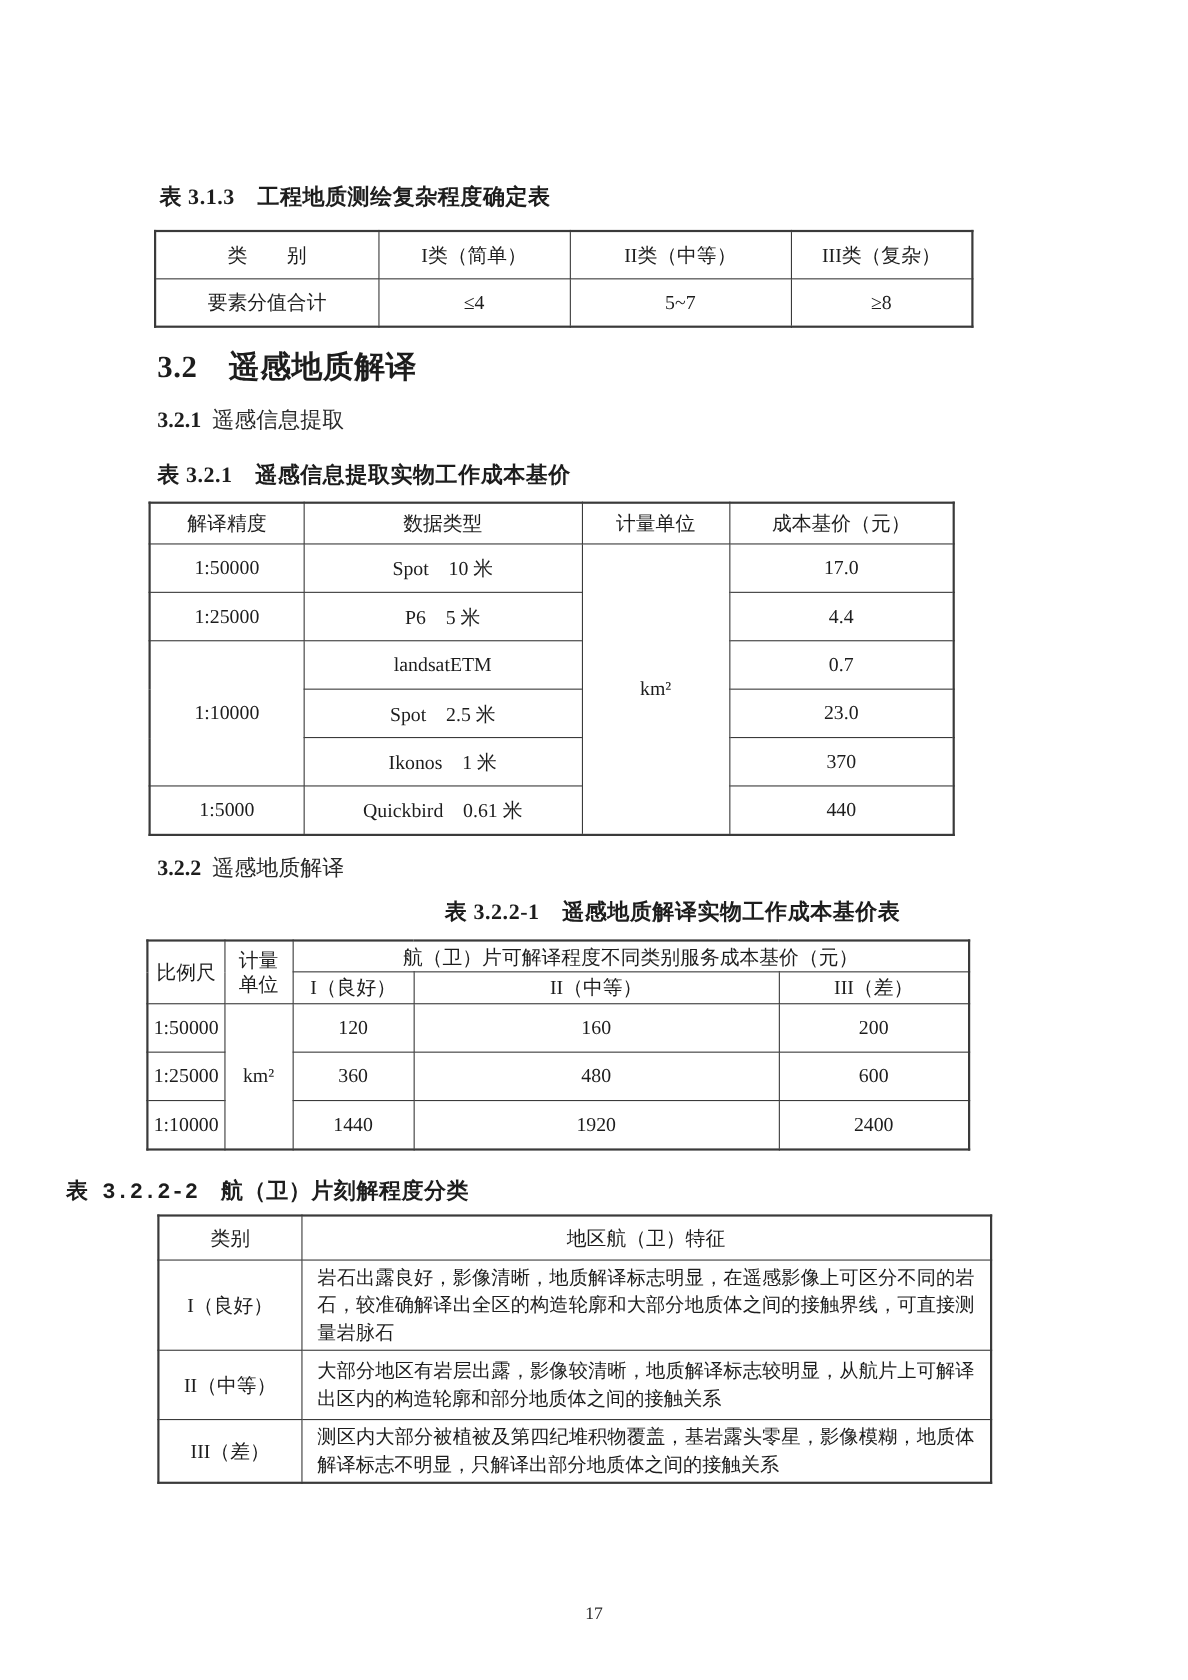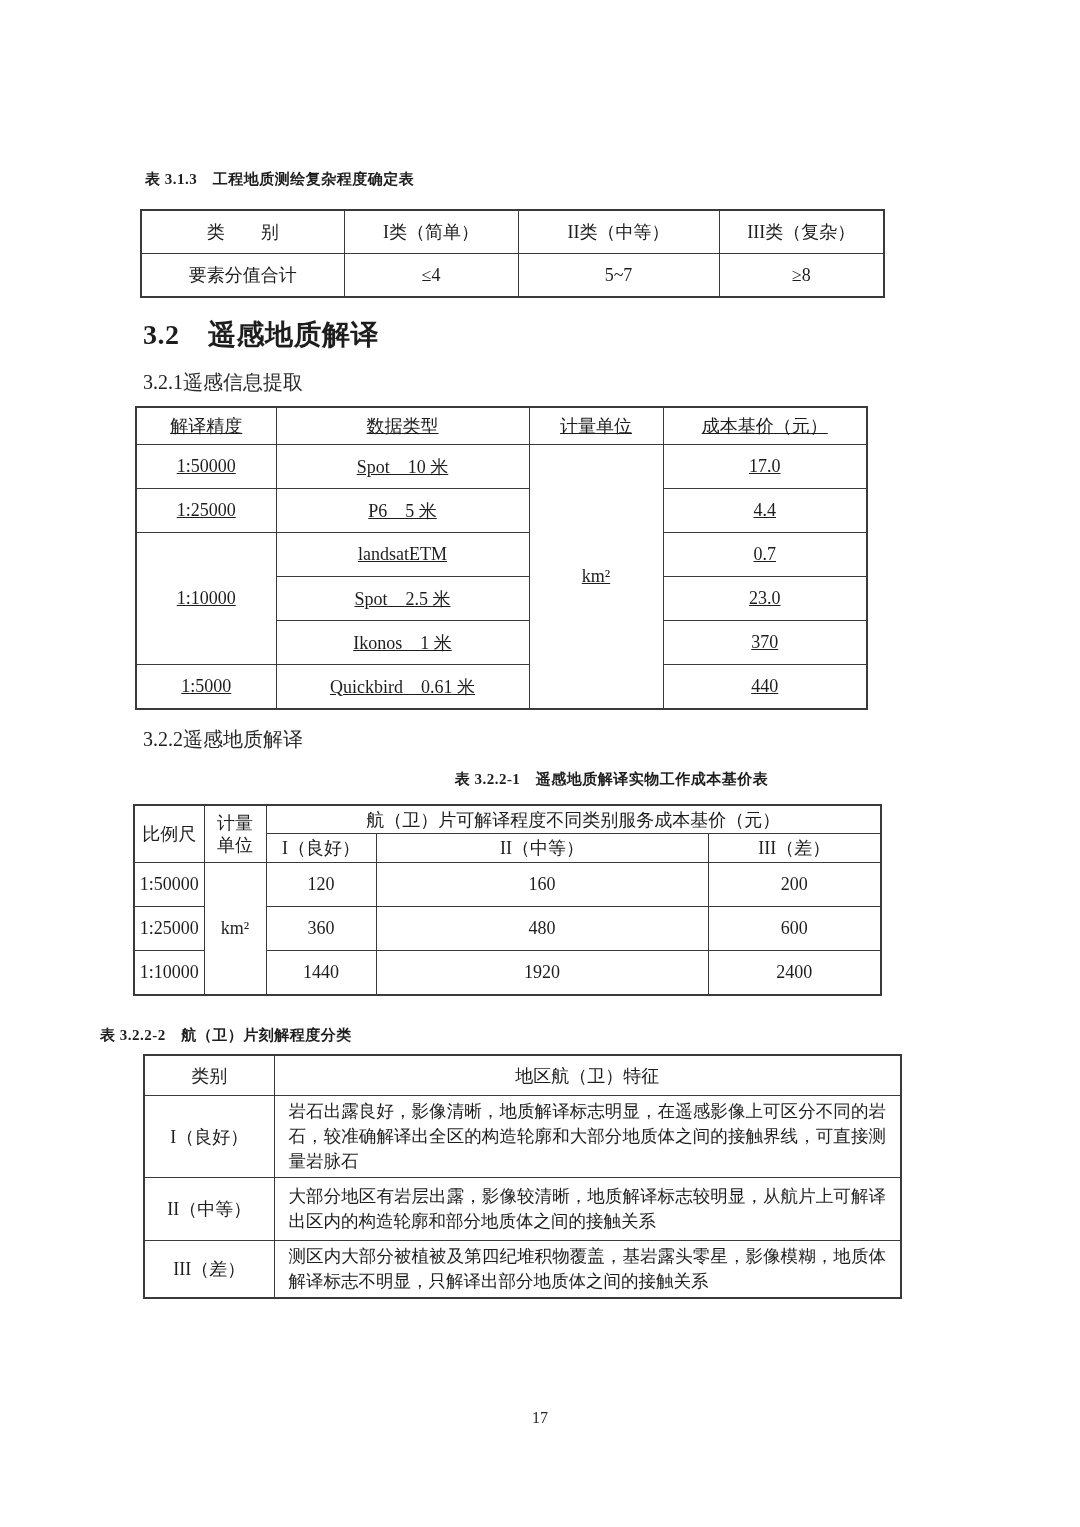--- a/index.html
+++ b/index.html
@@ -3,41 +3,41 @@
 <meta charset="utf-8">
 <style>
   html,body{margin:0;padding:0;}
   body{
     width:1080px;height:1527px;background:#ffffff;color:#1d1d1d;
     font-family:"Liberation Serif","DejaVu Serif",serif;
     overflow:hidden;
   }
   .doc{position:relative;padding-top:166px;}
   h2,h3{margin:0;padding:0;font-weight:bold;}
-  .caption{font-size:15px;line-height:26px;letter-spacing:0.5px;}
+  .caption{font-size:20px;line-height:26px;letter-spacing:0.5px;}
   .cap313{margin-left:145px;}
   .sec-main{font-size:28px;line-height:26px;margin:24px 0 0 143px;letter-spacing:0.5px;}
   .sec-sub{font-size:20px;line-height:25px;font-weight:normal;margin-left:143px;}
-  .sec-sub .num{font-weight:normal;}
+  .sec-sub .num{font-weight:bold;margin-right:10px;}
   .sec-sub .sectext{color:#2a2a2a;}
   .s321{margin-top:22px;}
   .cap321{margin:24px 0 0 143px;}
   .s322{margin-top:17px;}
   .cap3221{margin:14px 0 0 143px;text-align:center;}
-  .cap3222{margin:26px 0 0 100px;}
+  .cap3222{margin:26px 0 0 60px;font-family:Liberation Mono, monospace;}
 
   table.tbl{border-collapse:collapse;table-layout:fixed;border:2px solid #3a3a3a;}
   table.tbl td{
     border:1px solid #3a3a3a;text-align:center;vertical-align:middle;
     font-size:18px;padding:0 4px;overflow:hidden;
   }
   td.left{text-align:left;padding-left:13px;}
   .t313{margin:17px 0 0 140px;width:743px;padding-left:44px;}
   .t313 td{height:42px;}
-  .t321{margin:11px 0 0 135px;width:731px;text-decoration:underline;}
+  .t321{margin:11px 0 0 135px;width:731px;}
   .t321 tr.hdr td{height:36px;}
   .t321 tr.dr td{height:43px;}
   .t3221{margin:12px 0 0 133px;width:747px;}
   .t3221 tr.h1 td{height:27px;}
   .t3221 tr.h2 td{height:28px;}
   .t3221 tr.dr td{height:43px;}
   .t3221 .unit2{line-height:22px;}
   .t3222{margin:6px 0 0 143px;width:757px;border-radius:25px;}
   .t3222 tr.hdr td{height:39px;}
   .t3222 td.feature{
@@ -77,20 +77,21 @@
       </tr>
     </tbody>
   </table>
 
   <h2 class="sec-main">3.2　遥感地质解译</h2>
 
   <h3 class="sec-sub s321">
     <span class="num">3.2.1</span><span class="sectext">遥感信息提取</span>
   </h3>
 
+  <h2 class="caption cap321">表 3.2.1　遥感信息提取实物工作成本基价</h2>
 
   <table class="tbl t321">
     <colgroup>
         <col style="width:140px">
         <col style="width:253px">
         <col style="width:134px">
         <col style="width:204px">
       </colgroup>
     <tbody>
       <tr class="hdr">

